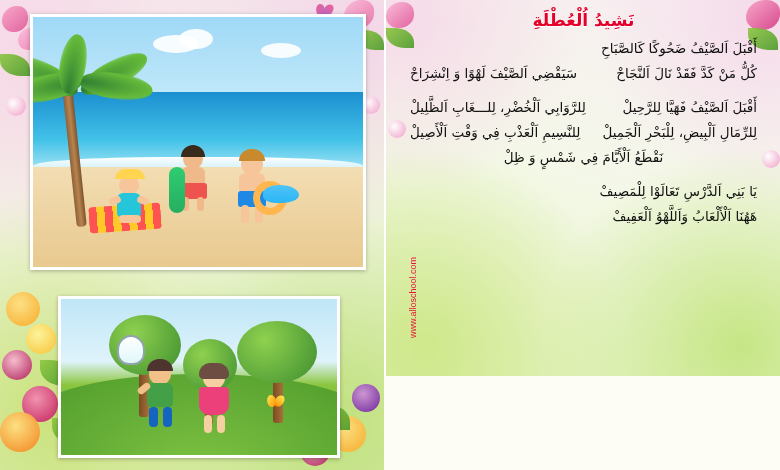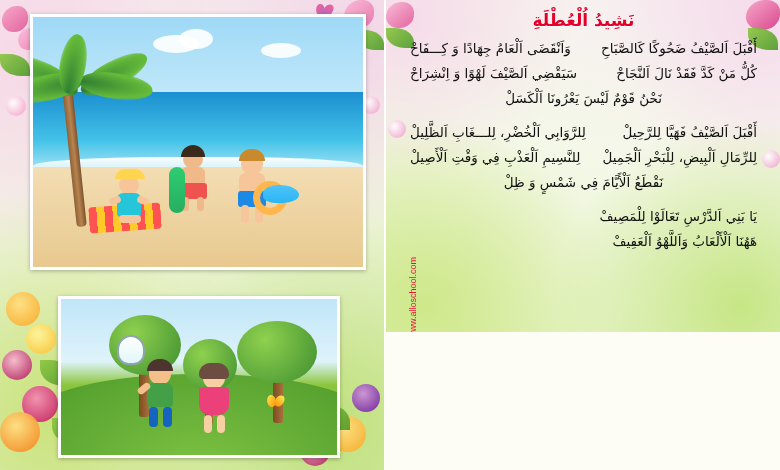--- a/index.html
+++ b/index.html
@@ -31,21 +31,21 @@
     height: 470px;
     background:
       radial-gradient(circle at 14% 88%, #c9e27a 0%, rgba(201,226,122,0) 42%),
       radial-gradient(circle at 86% 90%, #bfe07c 0%, rgba(191,224,124,0) 40%),
       radial-gradient(circle at 8% 12%, #f6d8e6 0%, rgba(246,216,230,0) 38%),
       radial-gradient(circle at 92% 8%, #f3d5e8 0%, rgba(243,213,232,0) 36%),
       linear-gradient(160deg, #f7e9f1 0%, #f1f6e2 45%, #dff0b8 100%);
   }
   .right-panel {
     width: 395px;
-    height: 332px;
+    height: 376px;
     background:
       radial-gradient(circle at 10% 92%, #cfe88a 0%, rgba(207,232,138,0) 40%),
       radial-gradient(circle at 90% 92%, #c6e685 0%, rgba(198,230,133,0) 40%),
       radial-gradient(circle at 6% 6%, #f6dbe9 0%, rgba(246,219,233,0) 34%),
       radial-gradient(circle at 95% 5%, #f5dcea 0%, rgba(245,220,234,0) 32%),
       linear-gradient(200deg, #f8ecf3 0%, #f4f8e8 48%, #e2f2bd 100%);
     border-left: 2px solid #ffffff;
   }
 
   
@@ -340,28 +340,24 @@
     <div class="blob" style="left:358px;top:386px;width:30px;height:30px;background:radial-gradient(circle at 40% 35%,#ce93d8,#6a1b9a);"></div>
     <div class="blob" style="left:296px;top:440px;width:30px;height:30px;background:radial-gradient(circle at 40% 35%,#ffe082,#f57f17);"></div>
     <div class="leaf" style="left:316px;top:404px;width:34px;height:26px;"></div>
 
     <div class="poem">
       <div class="poem-title">نَشِيدُ اُلْعُطْلَةِ</div>
 
       <div class="stanza">
         <div class="verse">
           <span class="hemistich first">أَقْبَلَ اَلصَّيْفُ ضَحُوكًا كَالصَّبَاحِ</span>
-          <span class="hemistich second">وَاَنْقَضَى اَلْعَامُ جِهَادًا وَ كِـــفَاحْ</span>
         </div>
         <div class="verse">
           <span class="hemistich first">كُلُّ مَنْ كَدَّ فَقَدْ نَالَ اَلنَّجَاحْ</span>
           <span class="hemistich second">سَيَقْضِي اَلصَّيْفَ لَهْوًا وَ اِنْشِرَاحْ</span>
-        </div>
-        <div class="verse single">
-          <span class="hemistich">نَحْنُ قَوْمٌ لَيْسَ يَعْرُونَا اَلْكَسَلْ</span>
         </div>
       </div>
 
       <div class="stanza">
         <div class="verse">
           <span class="hemistich first">أَقْبَلَ اَلصَّيْفُ فَهَيَّا لِلرَّحِيلْ</span>
           <span class="hemistich second">لِلرَّوَابِي اَلْخُضْرِ، لِلـــغَابِ اَلظَّلِيلْ</span>
         </div>
         <div class="verse">
           <span class="hemistich first">لِلرِّمَالِ اَلْبِيضِ، لِلْبَحْرِ اَلْجَمِيلْ</span>

